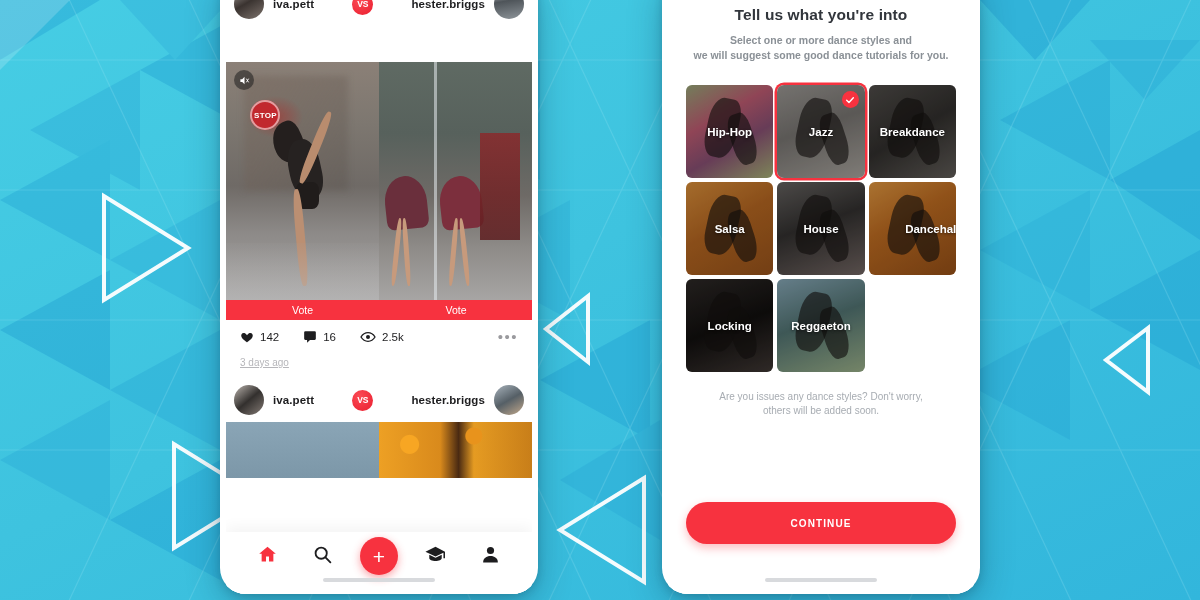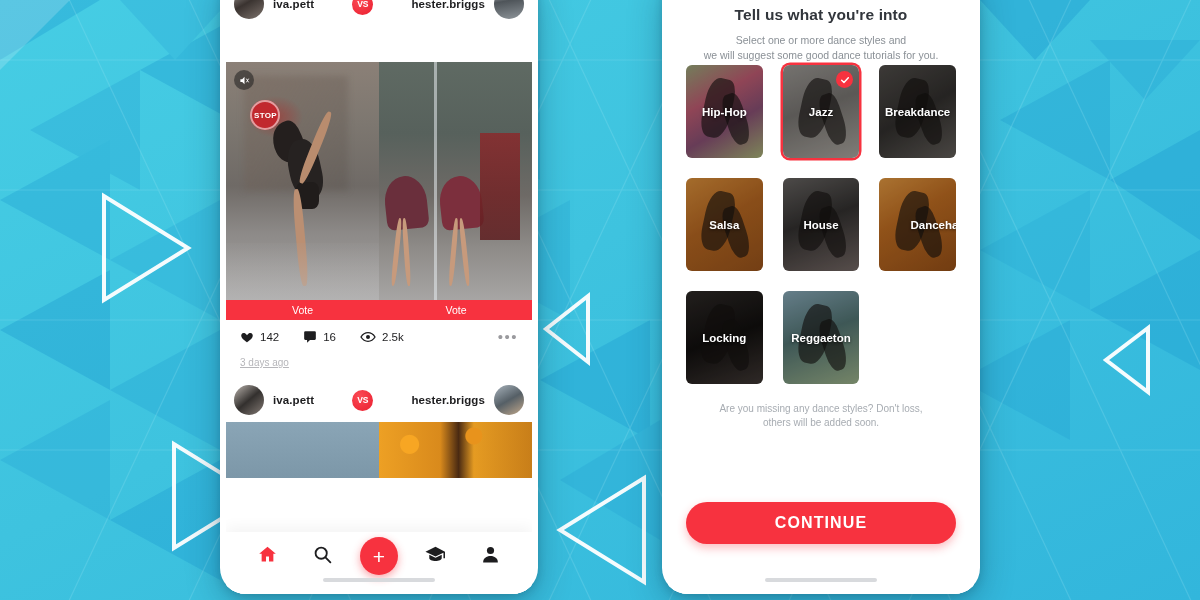--- a/index.html
+++ b/index.html
@@ -312,26 +312,27 @@
     color: #32363c;
     padding-top: 24px;
     letter-spacing: .1px;
   }
   .onb-sub {
     text-align:center;
     font-size: 10.5px;
     line-height: 14.5px;
     color: #8a9096;
     padding-top: 9px;
+    font-weight: bold;
   }
   .grid {
     display:grid;
     grid-template-columns: repeat(3, 1fr);
-    gap: 20px;
-    margin-top: 3px;
+    gap: 4px;
+    margin-top: 23px;
   }
   .cell {
     position:relative;
     height: 93px;
     border-radius: 6px;
     overflow:hidden;
     display:flex; align-items:center; justify-content:center;
     cursor:pointer;
   }
   .cell .label {
@@ -387,21 +388,21 @@
     font-size: 10px;
     line-height: 14px;
     color: #a7acb2;
     margin-top: 18px;
   }
   .continue-wrap { position:absolute; left:18px; right:18px; bottom: 50px; }
   .continue-btn {
     width:100%; height:42px;
     border:none; border-radius: 22px;
     background:#f7323f; color:#fff;
-    font-size: 16px; font-weight:bold;
+    font-size: 10px; font-weight:bold;
     letter-spacing: 1.1px;
     cursor:pointer;
     box-shadow: 0 4px 10px rgba(247,50,63,.32);
     margin-top: 12px;
   }
 </style>
 </head>
 <body>
 
 <div id="bg">
@@ -663,21 +664,21 @@
 
         <div class="cell t-regg">
           <div class="figure f1"></div>
             <div class="figure f2"></div>
           <span class="label">Reggaeton</span>
         </div>
 
       </div>
 
       <div class="onb-note">
-        <span>Are you missing any dance styles? Don't loss,</span><br>
+        <span>Are you issues any dance styles? Don't worry,</span><br>
         <span>others will be added soon.</span>
       </div>
 
       <div class="continue-wrap">
         <button class="continue-btn">CONTINUE</button>
       </div>
     </div>
     <div class="home-indicator"></div>
   </div>
 </div>

